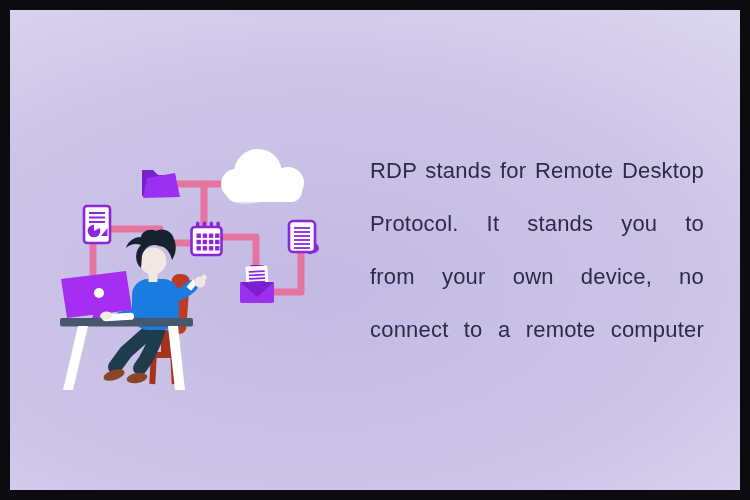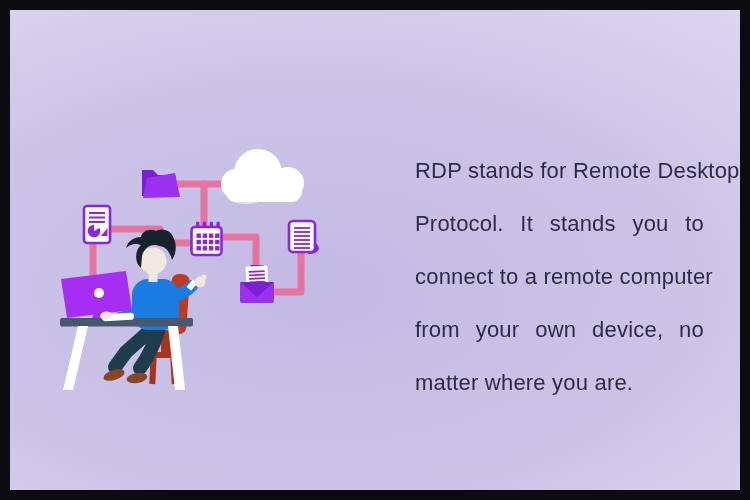--- a/index.html
+++ b/index.html
@@ -5,21 +5,21 @@
   html,body{margin:0;padding:0;}
   body{font-family:"Liberation Sans",sans-serif;}
   .stage{position:relative;width:750px;height:500px;background:var(--border,#0c0c10);overflow:hidden;}
   .canvas{position:absolute;inset:10px;
     background:radial-gradient(ellipse 120% 100% at 42% 58%,
       var(--bg-center,#c2bae3) 0%, #cdc5e8 45%, var(--bg-edge,#e8e5f4) 100%);}
   .art{position:absolute;left:0;top:0;width:750px;height:500px;}
   .text-panel{position:absolute;left:370px;top:144px;width:334px;z-index:2;
     color:var(--text,#2e2b46);font-size:22px;font-weight:500;letter-spacing:.2px;}
   .tline{height:53px;line-height:53px;text-align:justify;text-align-last:justify;
-    white-space:nowrap;overflow:visible;margin-left:45px;}
+    white-space:nowrap;overflow:visible;}
   .tline.last{text-align-last:left;}
 </style>
 </head>
 <body>
 
 <div class="stage">
   <div class="canvas"></div>
 
   <svg class="art" viewBox="0 0 750 500">
 
@@ -144,17 +144,16 @@
       <polygon points="78,326 88,326 73,390 63,390" style="fill:var(--white,#fff)"></polygon>
       <polygon points="168,326 178,326 185,390 175,390" style="fill:var(--white,#fff)"></polygon>
       <rect x="102" y="313.5" width="32" height="7" rx="3.5" transform="rotate(-3 118 317)" style="fill:var(--white,#fff)"></rect>
       <ellipse cx="106" cy="315.5" rx="6" ry="4" transform="rotate(-10 106 315.5)" style="fill:var(--skin,#f2e7e1)"></ellipse>
     </g>
   </svg>
 
   <div class="text-panel">
     <div class="tline">RDP stands for Remote Desktop</div>
     <div class="tline">Protocol. It stands you to</div>
+    <div class="tline">from your own device, no</div>
     <div class="tline">connect to a remote computer</div>
-    <div class="tline">from your own device, no</div>
-    <div class="tline last">matter where you are.</div>
   </div>
 </div>
 
 </body></html>

